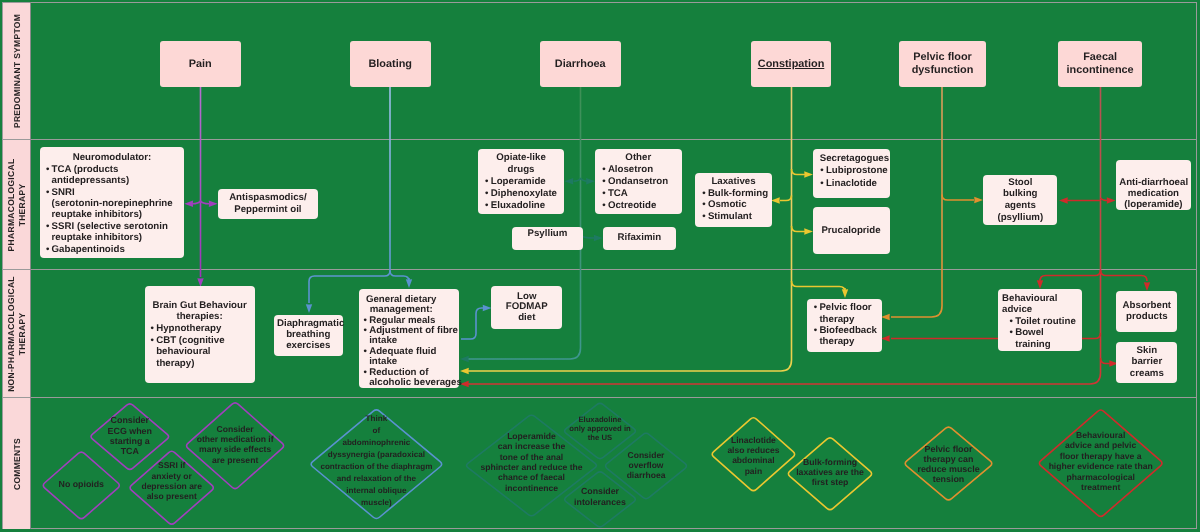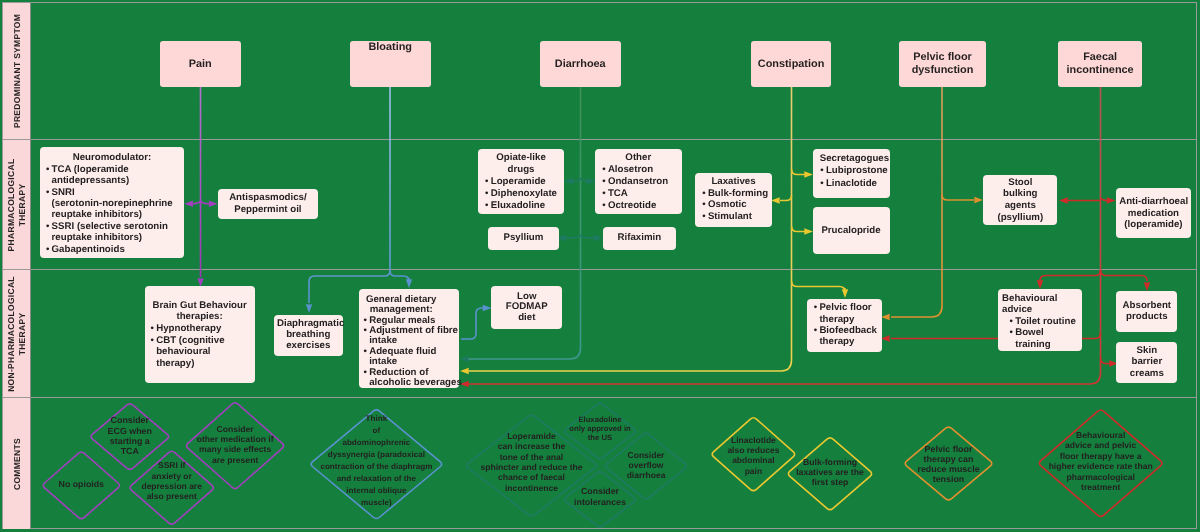--- a/index.html
+++ b/index.html
@@ -145,41 +145,41 @@
       <path d="M750.40,419.05Q753.40,416.40 756.40,419.05L793.10,451.55Q796.10,454.20 793.10,456.85L756.40,489.35Q753.40,492.00 750.40,489.35L713.70,456.85Q710.70,454.20 713.70,451.55Z" fill="none" stroke="#ebc730" stroke-width="1.6"></path>
       <path d="M826.97,439.11Q830.00,436.50 833.03,439.11L870.07,471.09Q873.10,473.70 870.07,476.31L833.03,508.29Q830.00,510.90 826.97,508.29L789.93,476.31Q786.90,473.70 789.93,471.09Z" fill="none" stroke="#ebc730" stroke-width="1.6"></path>
       <path d="M945.44,428.38Q948.50,425.80 951.56,428.38L990.24,460.92Q993.30,463.50 990.24,466.08L951.56,498.62Q948.50,501.20 945.44,498.62L906.76,466.08Q903.70,463.50 906.76,460.92Z" fill="none" stroke="#e0902f" stroke-width="1.6"></path>
       <path d="M1097.68,411.32Q1100.70,408.70 1103.72,411.32L1160.48,460.58Q1163.50,463.20 1160.48,465.82L1103.72,515.08Q1100.70,517.70 1097.68,515.08L1040.92,465.82Q1037.90,463.20 1040.92,460.58Z" fill="none" stroke="#cf2b2b" stroke-width="1.6"></path>
     </svg>
 
   <div id="nodes">
       <div class="box top" style="left: 160px; top: 40.6px; width: 80.5px; height: 46.9px; font-size: 10.9px; line-height: 12.9px; display: flex; align-items: center; justify-content: center; padding: 0px 3px;">
         <div class="ctrtxt">Pain</div>
       </div>
-      <div class="box top" style="left: 350px; top: 40.6px; width: 80.5px; height: 46.9px; font-size: 10.9px; line-height: 12.9px; display: flex; align-items: flex-start; justify-content: center; padding: 0px 3px;">
+      <div class="box top" style="left: 350px; top: 40.6px; width: 80.5px; height: 46.9px; font-size: 10.9px; line-height: 12.9px; display: flex; align-items: center; justify-content: center; padding: 0px 3px;">
         <div class="ctrtxt">Bloating</div>
       </div>
       <div class="box top" style="left: 540px; top: 40.6px; width: 80.5px; height: 46.9px; font-size: 10.9px; line-height: 12.9px; display: flex; align-items: center; justify-content: center; padding: 0px 3px;">
         <div class="ctrtxt">Diarrhoea</div>
       </div>
-      <div class="box top" style="left: 750.8px; top: 40.6px; width: 80.5px; height: 46.9px; font-size: 10.9px; line-height: 12.9px; display: flex; align-items: center; justify-content: flex-start; padding: 0px 3px;">
+      <div class="box top" style="left: 750.8px; top: 40.6px; width: 80.5px; height: 46.9px; font-size: 10.9px; line-height: 12.9px; display: flex; align-items: center; justify-content: flex-start; padding: 0px 3px; text-decoration: underline;">
         <div class="ctrtxt">Constipation</div>
       </div>
       <div class="box top" style="left: 898.9px; top: 40.6px; width: 87.2px; height: 46.9px; font-size: 10.9px; line-height: 12.9px; display: flex; align-items: center; justify-content: center; padding: 0px 3px;">
         <div class="ctrtxt">Pelvic floor
 dysfunction</div>
       </div>
       <div class="box top" style="left: 1057.8px; top: 40.6px; width: 84.6px; height: 46.9px; font-size: 10.9px; line-height: 12.9px; display: flex; align-items: center; justify-content: center; padding: 0px 3px;">
         <div class="ctrtxt">Faecal
 incontinence</div>
       </div>
       <div class="box" style="left: 40px; top: 147px; width: 144px; height: 111px; font-size: 9.7px; line-height: 11.4px; padding-top: 5.4px; padding-left: 5.4px; padding-right: 5.4px;">
         <div class="ttl">Neuromodulator:</div>
         <ul style="padding-left:0px">
-          <li>TCA (loperamide
+          <li>TCA (products
 antidepressants)</li>
           <li>SNRI
 (serotonin-norepinephrine
 reuptake inhibitors)</li>
           <li>SSRI (selective serotonin
 reuptake inhibitors)</li>
           <li>Gabapentinoids</li>
         </ul>
       </div>
       <div class="box" style="left: 217.8px; top: 188.8px; width: 100.2px; height: 29.8px; font-size: 9.7px; line-height: 11.4px; display: flex; align-items: center; justify-content: center; padding: 0px 3px;">
@@ -188,21 +188,21 @@
       </div>
       <div class="box" style="left: 478px; top: 148.7px; width: 86px; height: 65.1px; font-size: 9.7px; line-height: 12.1px; padding-top: 2.9px; padding-left: 6.6px; padding-right: 6.6px;">
         <div class="ttl">Opiate-like
 drugs</div>
         <ul style="padding-left:0px">
           <li>Loperamide</li>
           <li>Diphenoxylate</li>
           <li>Eluxadoline</li>
         </ul>
       </div>
-      <div class="box" style="left: 488px; top: 226.5px; width: 70.9px; height: 23.3px; font-size: 9.7px; line-height: 13.386px; display: flex; align-items: center; justify-content: center; padding: 0px 3px;">
+      <div class="box" style="left: 512px; top: 226.5px; width: 70.9px; height: 23.3px; font-size: 9.7px; line-height: 13.386px; display: flex; justify-content: center; padding: 0px 3px;">
         <div class="ctrtxt">Psyllium</div>
       </div>
       <div class="box" style="left: 594.9px; top: 148.7px; width: 86.8px; height: 65.1px; font-size: 9.7px; line-height: 12.1px; padding-top: 3.2px; padding-left: 6.8px; padding-right: 6.8px;">
         <div class="ttl">Other</div>
         <ul style="padding-left:0px">
           <li>Alosetron</li>
           <li>Ondansetron</li>
           <li>TCA</li>
           <li>Octreotide</li>
         </ul>
@@ -227,21 +227,21 @@
       </div>
       <div class="box" style="left: 812.5px; top: 207.3px; width: 77px; height: 47px; font-size: 9.7px; line-height: 13.386px; display: flex; align-items: center; justify-content: center; padding: 8px 3px;">
         <div class="ctrtxt">Prucalopride</div>
       </div>
       <div class="box" style="left: 983.1px; top: 174.7px; width: 74.4px; height: 50.5px; font-size: 9.7px; line-height: 11.6px; display: flex; align-items: center; justify-content: center; padding: 0px 3px;">
         <div class="ctrtxt">Stool
 bulking
 agents
 (psyllium)</div>
       </div>
-      <div class="box" style="left: 1116.2px; top: 188px; width: 74.5px; height: 50.4px; font-size: 9.7px; line-height: 11.3px; display: flex; align-items: center; justify-content: center; padding: 16px 3px;">
+      <div class="box" style="left: 1116.2px; top: 160px; width: 74.5px; height: 50.4px; font-size: 9.7px; line-height: 11.3px; display: flex; align-items: flex-end; justify-content: center; padding: 0px 3px;">
         <div class="ctrtxt">Anti-diarrhoeal
 medication
 (loperamide)</div>
       </div>
       <div class="box" style="left: 144.6px; top: 285.8px; width: 110px; height: 97px; font-size: 9.7px; line-height: 11.6px; padding-top: 14.1px; padding-left: 5.4px; padding-right: 5.4px;">
         <div class="ttl">Brain Gut Behaviour
 therapies:</div>
         <ul style="padding-left:0px">
           <li>Hypnotherapy</li>
           <li>CBT (cognitive

